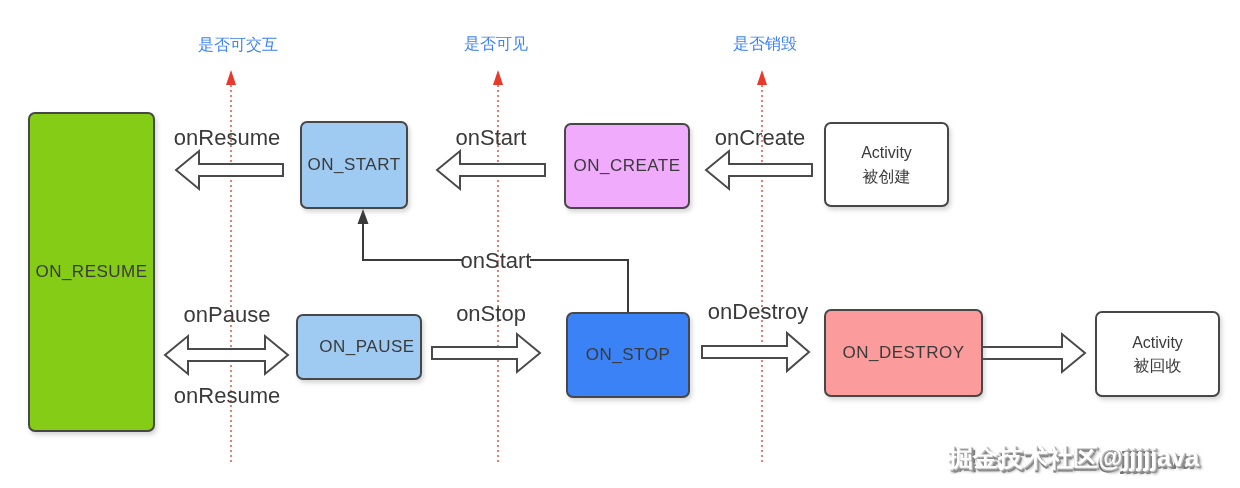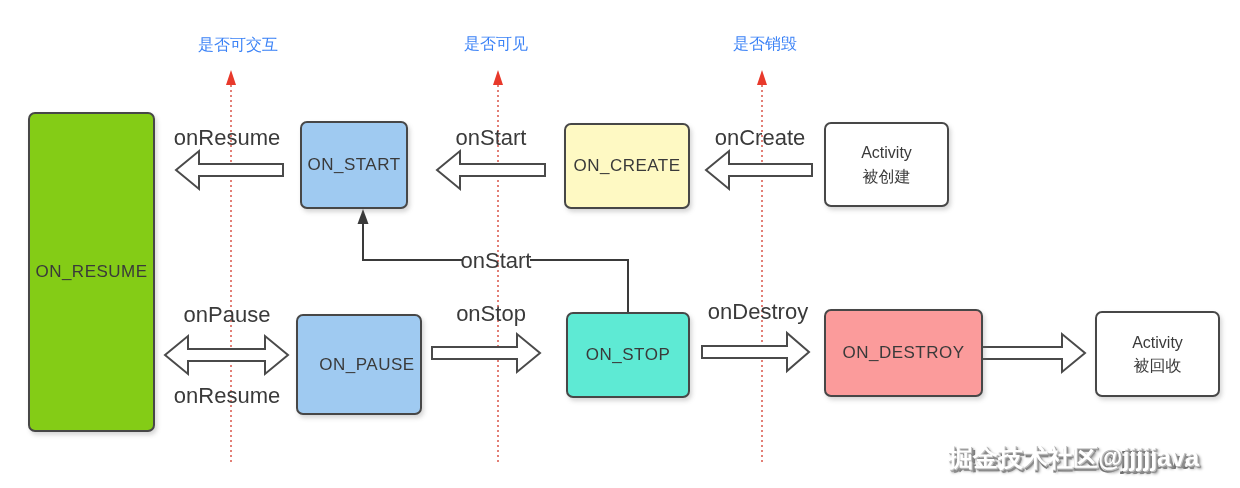--- a/index.html
+++ b/index.html
@@ -68,32 +68,32 @@
     <polygon points="165,355 188,336 188,349 265,349 265,336 288,355 265,374 265,361 188,361 188,374" fill="#ffffff" stroke="#4A4A4A" stroke-width="2"></polygon>
     <polygon points="432,347 517,347 517,334 540,353 517,372 517,359 432,359" fill="#ffffff" stroke="#4A4A4A" stroke-width="2"></polygon>
     <polygon points="702,346 787,346 787,333 809,352 787,371 787,358 702,358" fill="#ffffff" stroke="#4A4A4A" stroke-width="2"></polygon>
     <polygon points="977,347 1062,347 1062,334 1085,353 1062,372 1062,359 977,359" fill="#ffffff" stroke="#4A4A4A" stroke-width="2"></polygon>
   </svg>
 
   <div class="node" style="left:28px;top:112px;width:127px;height:320px;background:#84cc16;">ON_RESUME</div>
 
   <div class="node" style="left:300px;top:121px;width:108px;height:88px;background:#9FCAF1;">ON_START</div>
 
-  <div class="node" style="left:564px;top:123px;width:126px;height:86px;background:#fef9c3;">ON_CREATE</div>
+  <div class="node" style="left:564px;top:123px;width:126px;height:86px;background:#f0abfc;">ON_CREATE</div>
 
   <div class="node white" style="left:824px;top:122px;width:125px;height:85px;">
     <div>
       <div>Activity</div>
       <div>被创建</div>
     </div>
   </div>
 
-  <div class="node" style="left:296px;top:314px;width:126px;height:101px;background:#9FCAF1;padding-left:16px;">ON_PAUSE</div>
+  <div class="node" style="left:296px;top:314px;width:126px;height:66px;background:#9FCAF1;padding-left:16px;">ON_PAUSE</div>
 
-  <div class="node" style="left:566px;top:312px;width:124px;height:86px;background:#5eead4;">ON_STOP</div>
+  <div class="node" style="left:566px;top:312px;width:124px;height:86px;background:#3b82f6;">ON_STOP</div>
 
   <div class="node" style="left:824px;top:309px;width:159px;height:88px;background:#FB9B9B;">ON_DESTROY</div>
 
   <div class="node white" style="left:1095px;top:311px;width:125px;height:86px;">
     <div>
       <div>Activity</div>
       <div>被回收</div>
     </div>
   </div>
 

